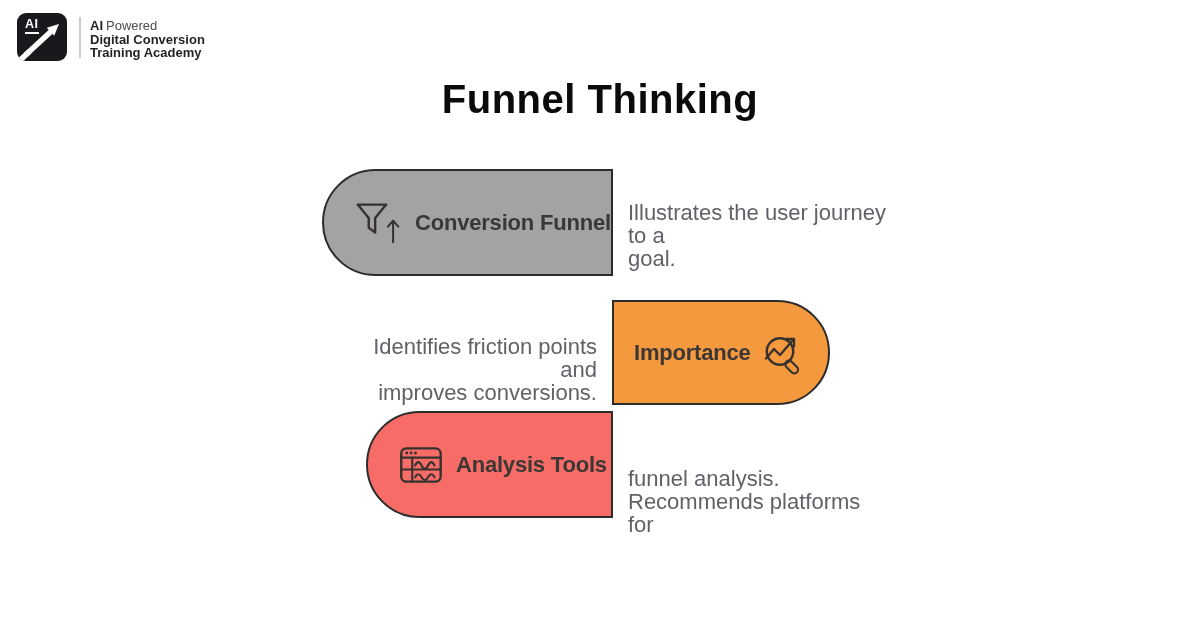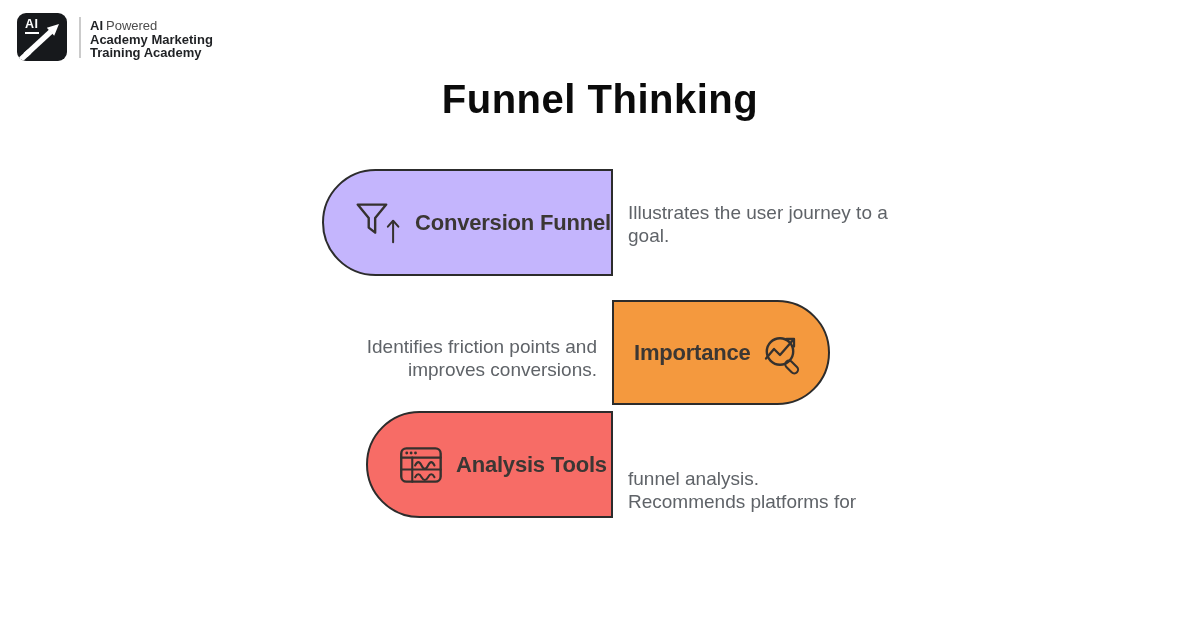--- a/index.html
+++ b/index.html
@@ -29,21 +29,21 @@
   .card{
     position:absolute;box-sizing:border-box;border:2px solid #2c2c2c;
     display:flex;align-items:center;
   }
   .card-1{left:322px;top:169px;width:291px;height:107px;border-radius:53.5px 0 0 53.5px;padding-left:30px;gap:15px;}
   .card-2{left:612px;top:300px;width:218px;height:105px;border-radius:0 52.5px 52.5px 0;padding-left:20px;gap:10px;}
   .card-3{left:366px;top:411px;width:247px;height:107px;border-radius:53.5px 0 0 53.5px;padding-left:31px;gap:13px;}
   .card-label{font-size:22px;font-weight:700;color:#3b3734;letter-spacing:-.2px;white-space:nowrap;}
   .card-icon{flex:0 0 auto;display:block;}
   
-  .desc{position:absolute;font-size:19px;line-height:23px;color:#5f6368;}
+  .desc{position:absolute;font-size:22px;line-height:23px;color:#5f6368;}
   .desc span{display:block;}
   .desc-1{left:628px;top:201px;width:260px;text-align:left;}
   .desc-2{left:337px;top:335px;width:260px;text-align:right;}
   .desc-3{left:628px;top:467px;width:260px;text-align:left;}
   
   .stroke{fill:none;stroke:#35312e;stroke-linecap:round;stroke-linejoin:round;}
 </style>
 </head>
 <body>
 
@@ -54,28 +54,28 @@
       <svg width="50" height="48" viewBox="0 0 50 48">
         <line x1="8.5" y1="42" x2="34" y2="18.5" stroke="#ffffff" stroke-width="5.5"></line>
         <polygon points="42,11 37.2,22.8 29.8,14.8" fill="#ffffff"></polygon>
         <line x1="1" y1="49" x2="12.5" y2="38.5" stroke="#ffffff" stroke-width="5.5"></line>
       </svg>
       <span class="ai-mark">AI</span>
     </div>
     <div class="logo-divider"></div>
     <div class="logo-text">
       <div><span class="b">AI</span><span class="r">Powered</span></div>
-      <div class="b">Academy Marketing</div>
+      <div class="b">Digital Conversion</div>
       <div class="b">Training Academy</div>
     </div>
   </div>
 
   <div class="page-title">Funnel Thinking</div>
 
-  <div class="card card-1" style="background: #c4b5fd; text-align: right;">
+  <div class="card card-1" style="background: #a3a3a3; text-align: right;">
     <svg class="card-icon" width="46" height="48" viewBox="0 0 50 52">
       <path class="stroke" stroke-width="2.6" d="M4 6 H35 L23 20.5 V36.5 L16 31 V20.5 Z"></path>
       <path class="stroke" stroke-width="2.2" d="M42.5 47 V24"></path>
       <path class="stroke" stroke-width="2.2" d="M36.8 30 L42.5 23.5 L48.2 30"></path>
     </svg>
     <span class="card-label">Conversion Funnel</span>
   </div>
   <div class="desc desc-1">
     <span>Illustrates the user journey to a</span>
     <span>goal.</span>

